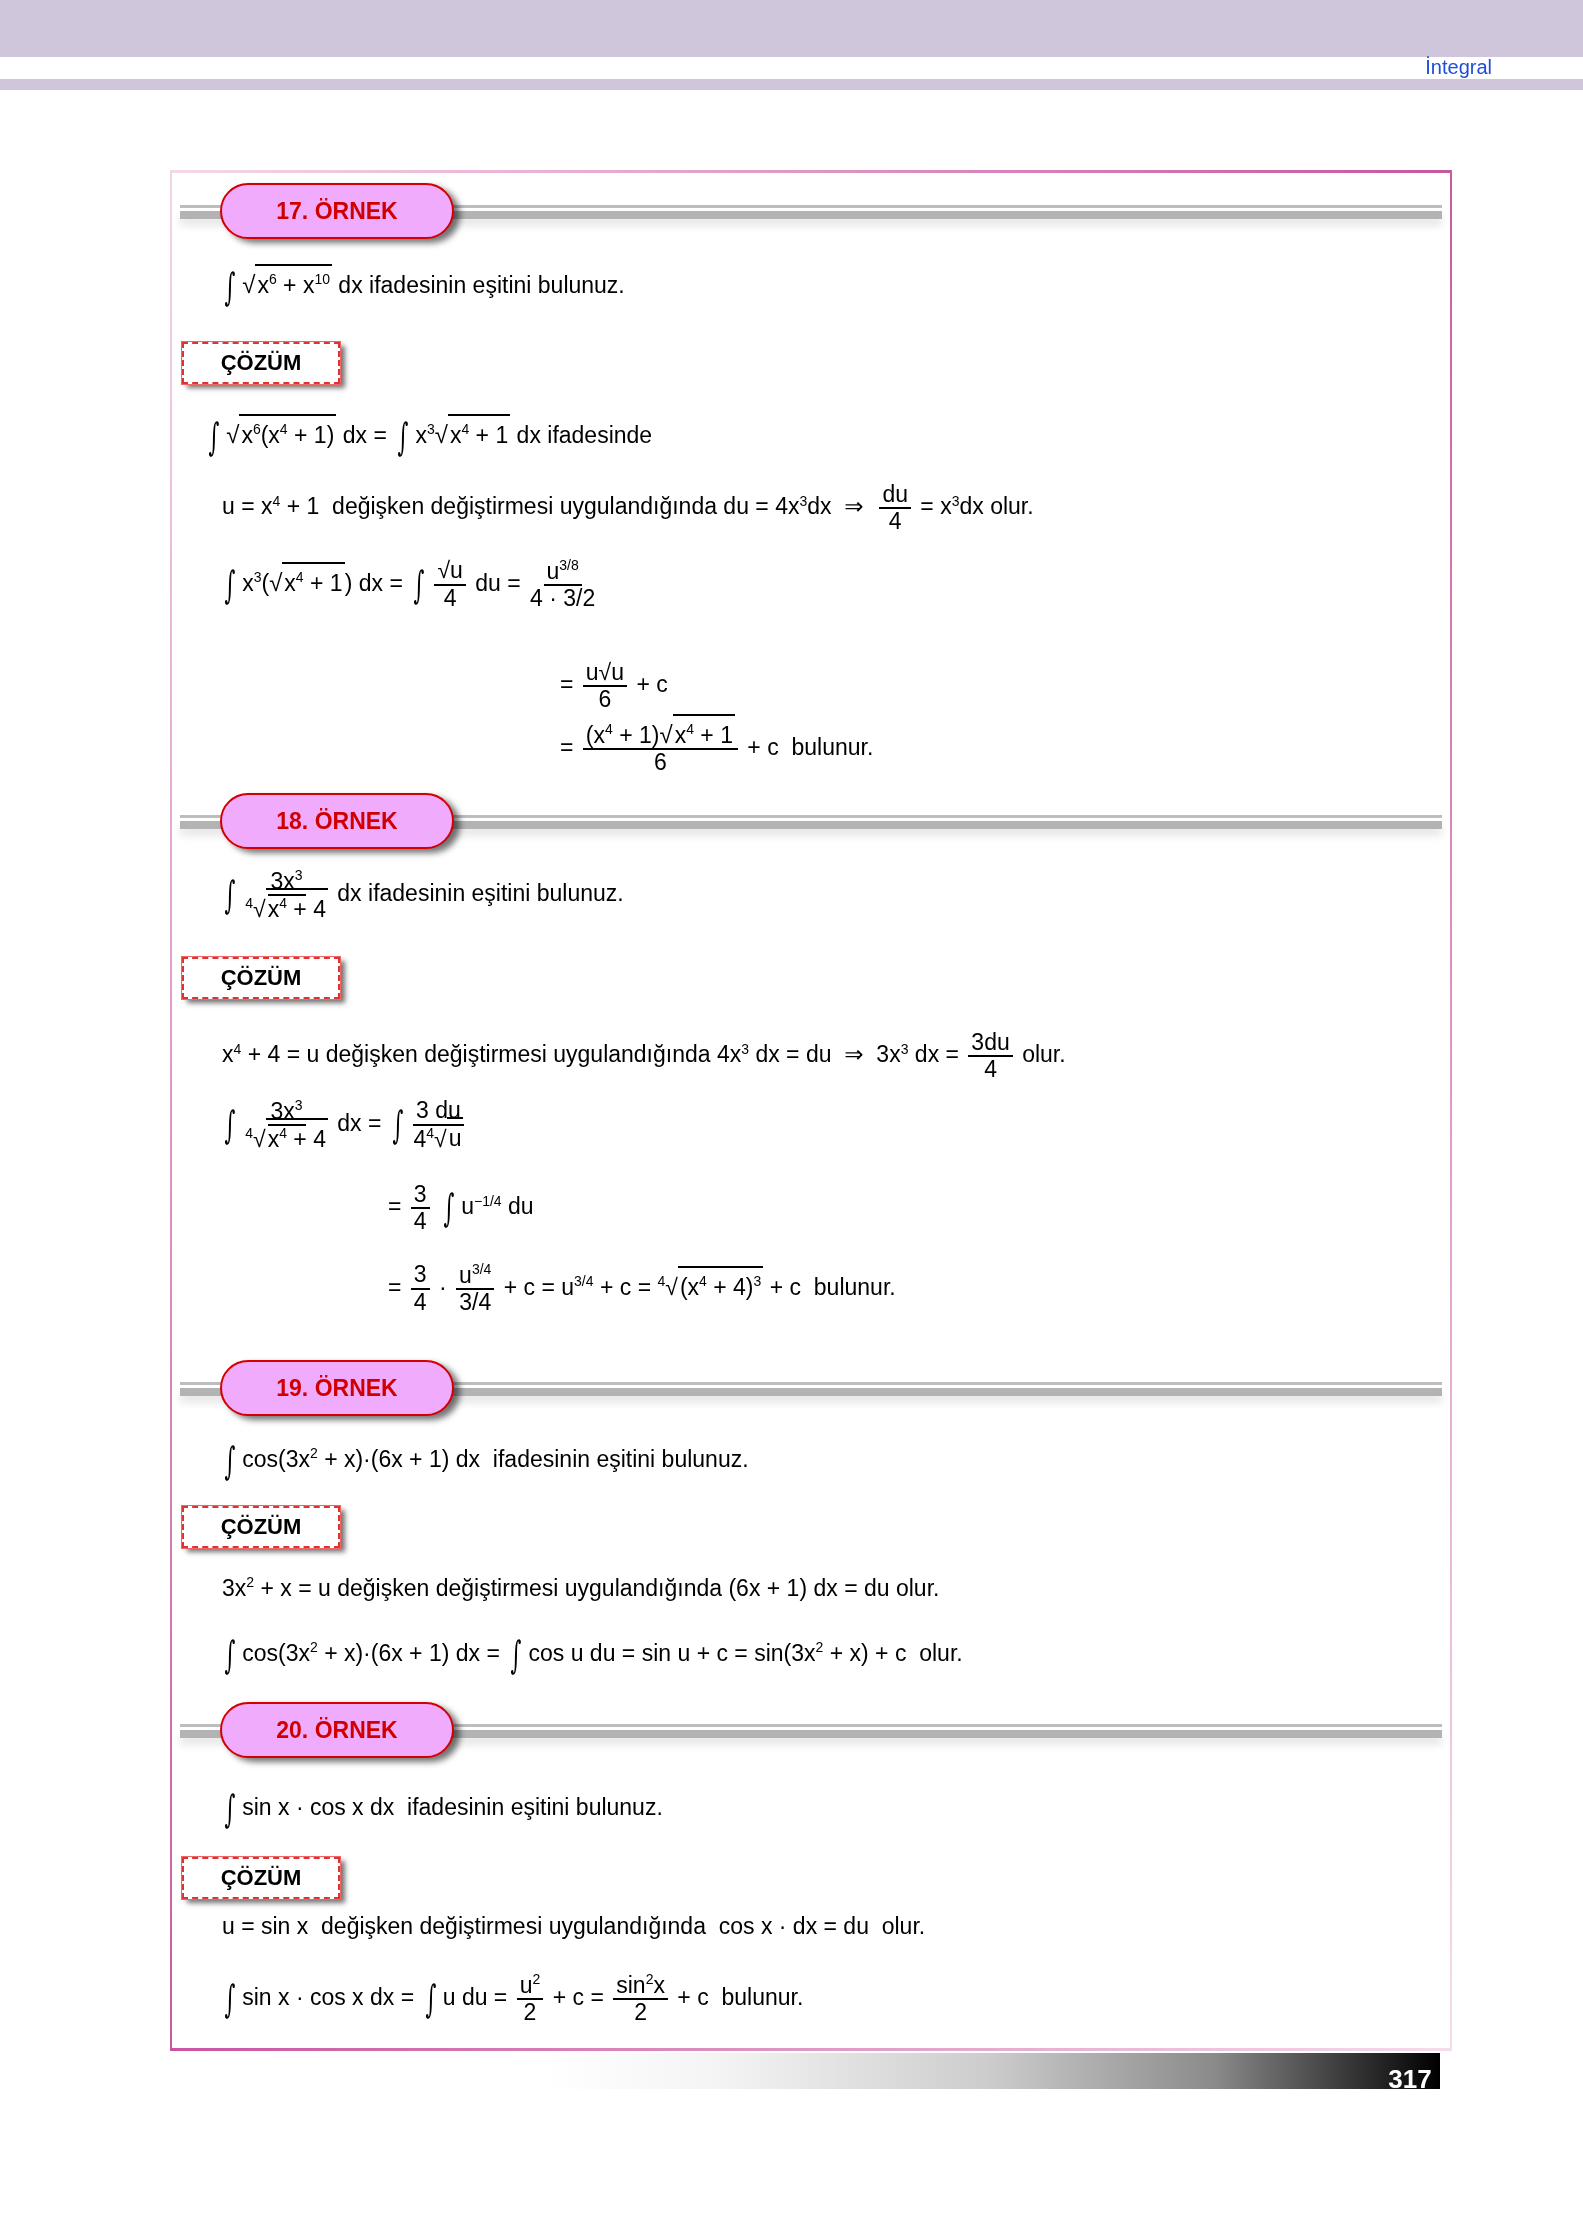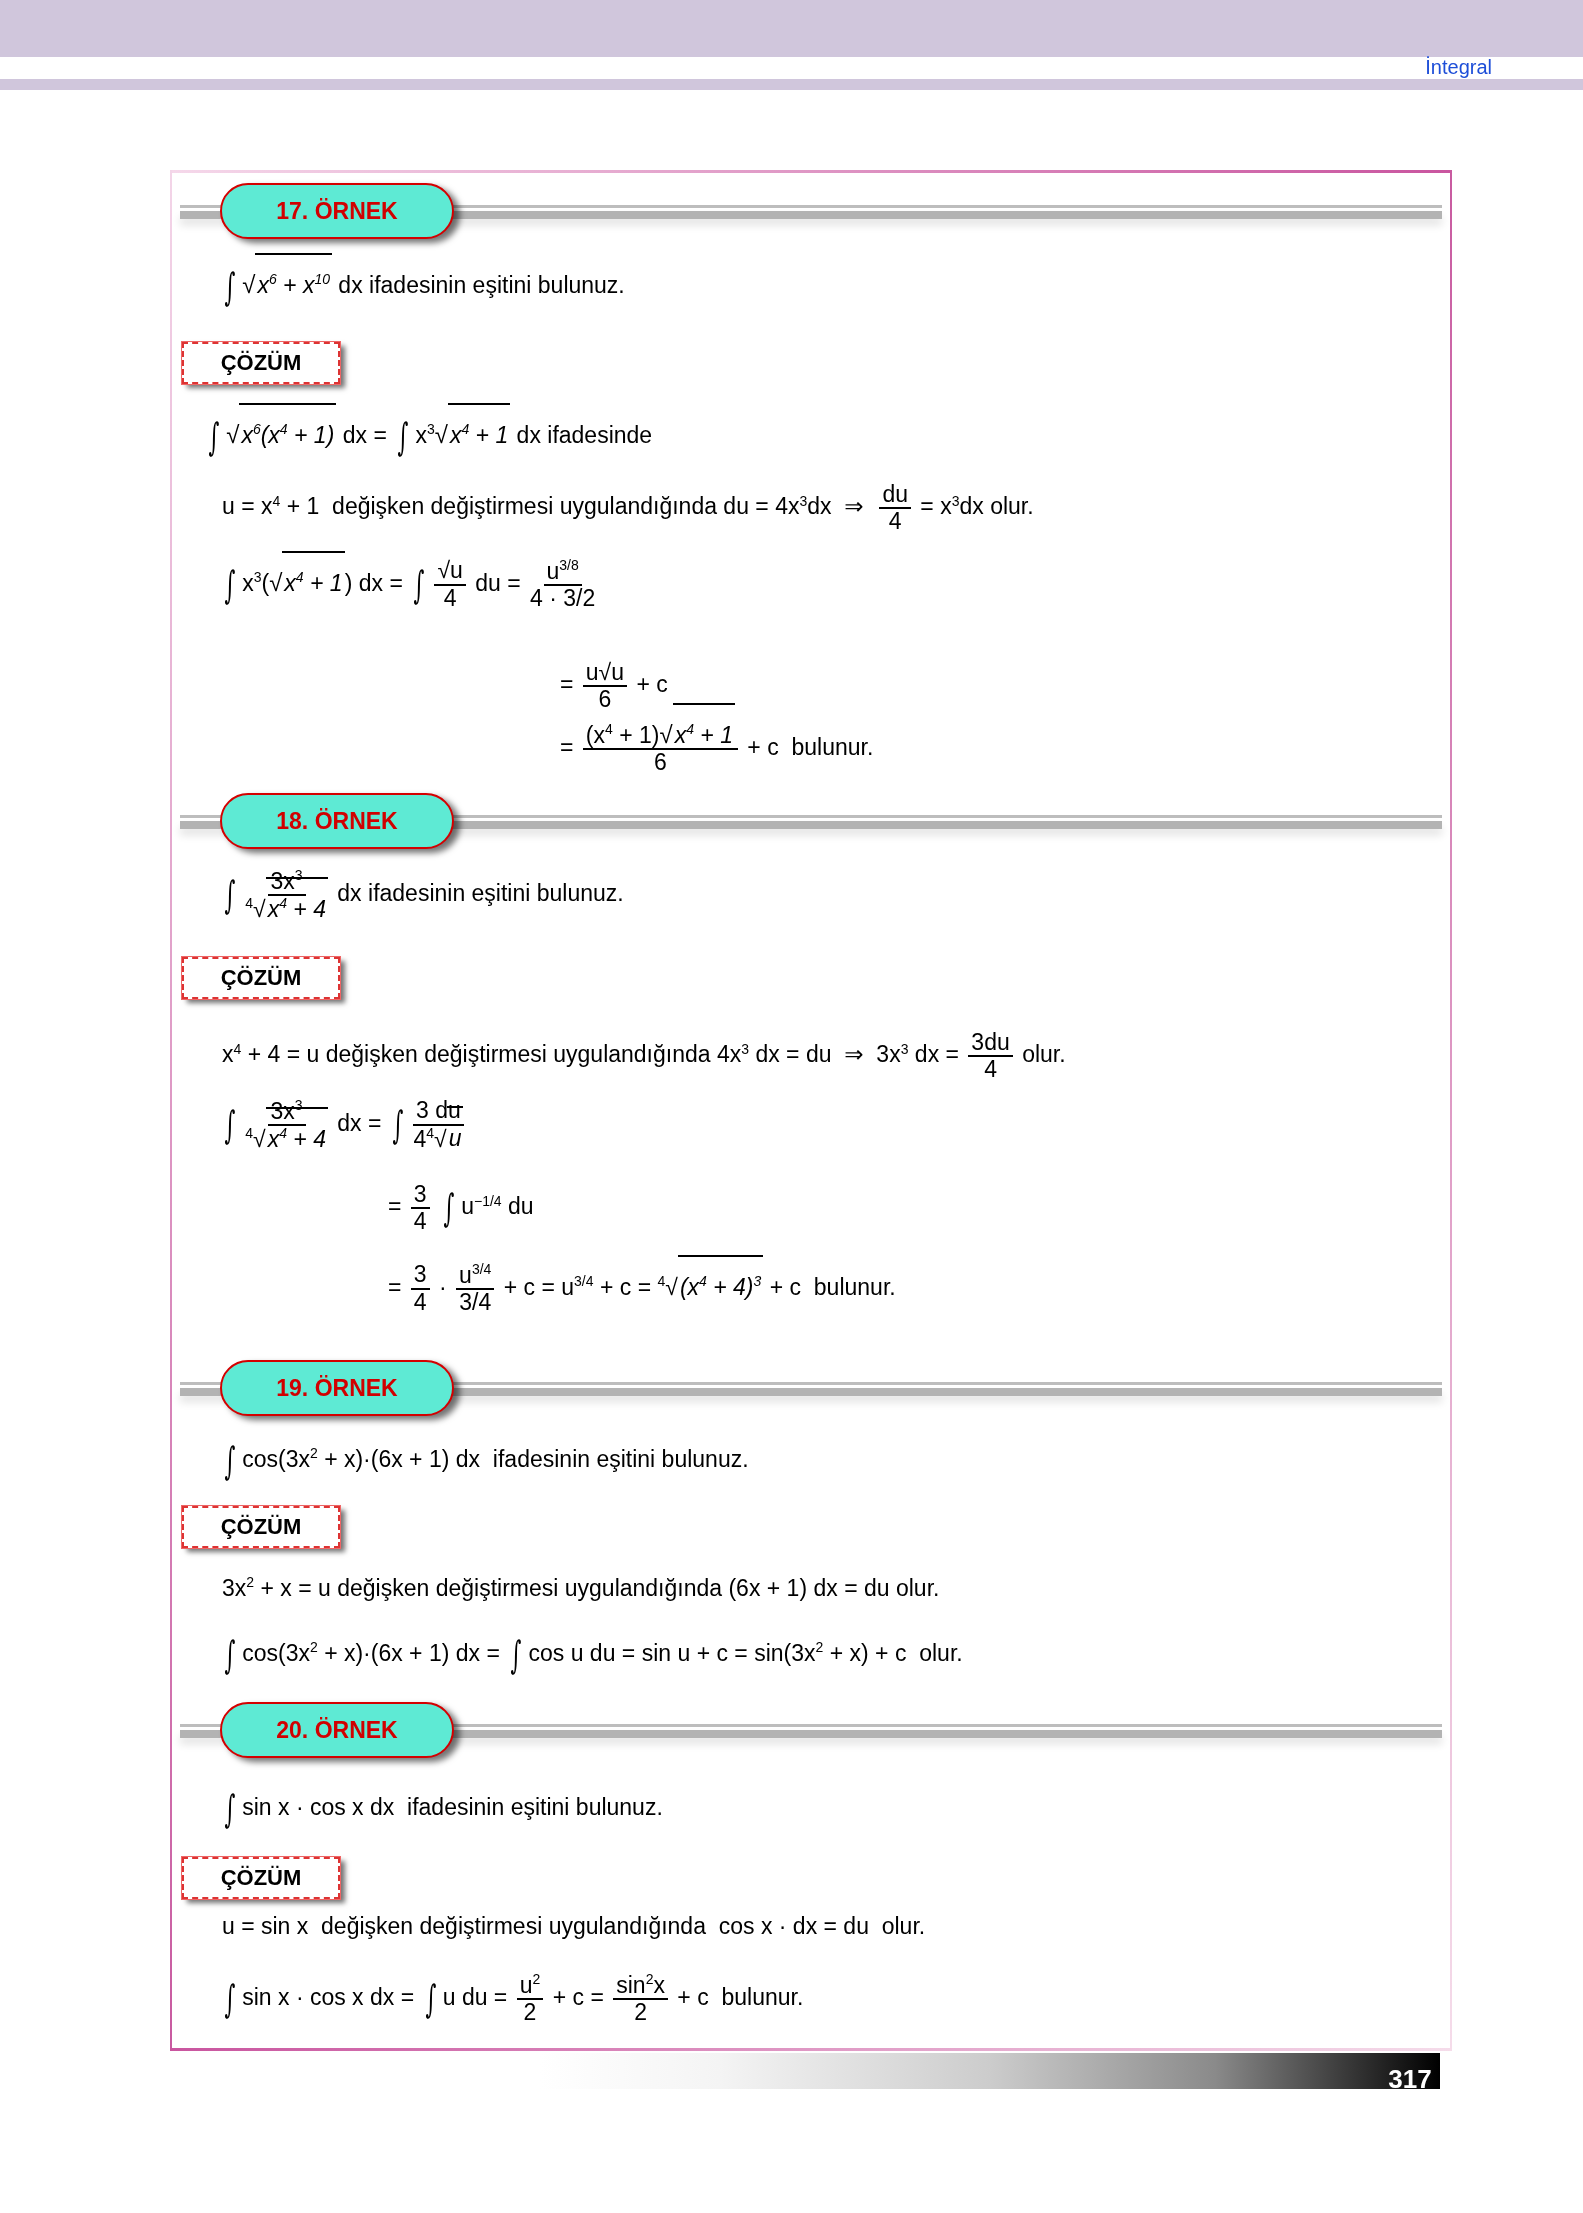--- a/index.html
+++ b/index.html
@@ -11,32 +11,32 @@
   .chapter-title { position:absolute; right:91px; top:56px; font-size:20px; color:#1d4ed8; font-family:"Liberation Sans", sans-serif; }
   .frame-left { position:absolute; left:170px; top:170px; width:2px; height:1880px; background:linear-gradient(180deg,#f3d5e8,#c85aa0); }
   .frame-right { position:absolute; left:1450px; top:170px; width:2px; height:1880px; background:linear-gradient(180deg,#c85aa0,#f5dcea); }
   .frame-top { position:absolute; left:170px; top:170px; width:1282px; height:3px; background:linear-gradient(90deg,#f5d8ea,#c9559f); }
   .frame-bottom { position:absolute; left:170px; top:2048px; width:1282px; height:3px; background:linear-gradient(90deg,#c9559f,#f5dcea); }
 
   .sec-rule { position:absolute; left:180px; width:1262px; height:18px; }
   .sec-rule .l1 { position:absolute; left:0; top:0; width:100%; height:3px; background:#bdbdbd; }
   .sec-rule .l2 { position:absolute; left:0; top:6px; width:100%; height:8px; background:#b3b3b3; box-shadow:0 6px 8px rgba(0,0,0,0.12); }
   .ornek-pill { position:absolute; left:220px; width:230px; height:52px; border:2px solid #d40000; border-radius:28px;
-                background:#5eead4; box-shadow:6px 4px 6px rgba(0,0,0,0.55); display:flex; align-items:center; justify-content:center;
+                background:#f0abfc; box-shadow:6px 4px 6px rgba(0,0,0,0.55); display:flex; align-items:center; justify-content:center;
                 font-weight:bold; font-size:23px; color:#d10000; }
   .cozum-box { position:absolute; left:182px; width:154px; height:38px; border:2px dashed #d33; outline:1px solid #e66;
                background:#fff; box-shadow:5px 4px 5px rgba(0,0,0,0.55); display:flex; align-items:center; justify-content:center;
                font-weight:bold; font-size:22px; }
   .line { position:absolute; font-size:23px; white-space:nowrap; line-height:1; }
   .int { font-family:"DejaVu Serif", serif; font-size:38px; font-style:italic; display:inline-block; transform:scaleX(0.55); vertical-align:middle; margin-right:-4px; }
   sup { font-size:14px; }
   .frac { display:inline-flex; flex-direction:column; align-items:center; vertical-align:middle; margin:0 3px; }
   .frac .num { border-bottom:2px solid #000; padding:0 3px; line-height:1.1; }
   .frac .den { line-height:1.1; }
-  .sqrt { border-top:2px solid #000; padding:17px 2px 0 2px;font-style:italic; }
+  .sqrt { border-top:2px solid #000; padding:6px 2px 0 2px; }
   .rad { font-size:24px; }
   .footer-bar { position:absolute; left:540px; top:2053px; width:900px; height:36px;
                 background:linear-gradient(90deg,#ffffff 0%,#f4f4f4 20%,#cccccc 50%,#8a8a8a 75%,#000 100%); }
   .page-number { position:absolute; left:1380px; top:2053px; width:60px; height:52px; display:flex; align-items:center;
                  justify-content:center; color:#fff; font-weight:bold; font-size:26px; }
 </style>
 </head>
 <body>
 
 <div class="top-band"></div>

